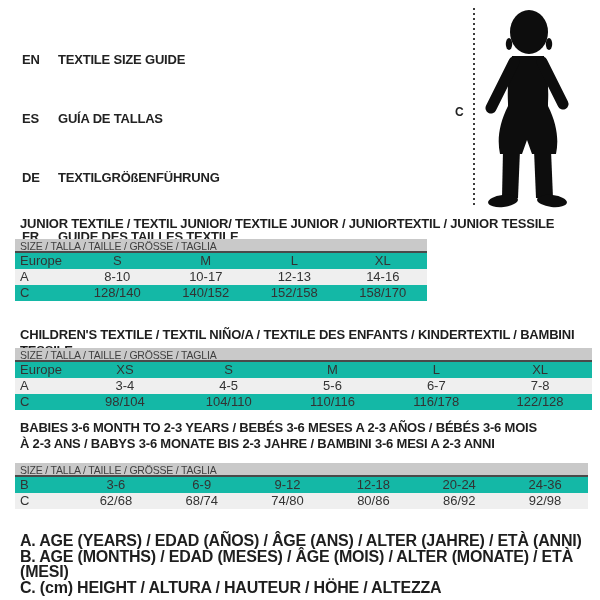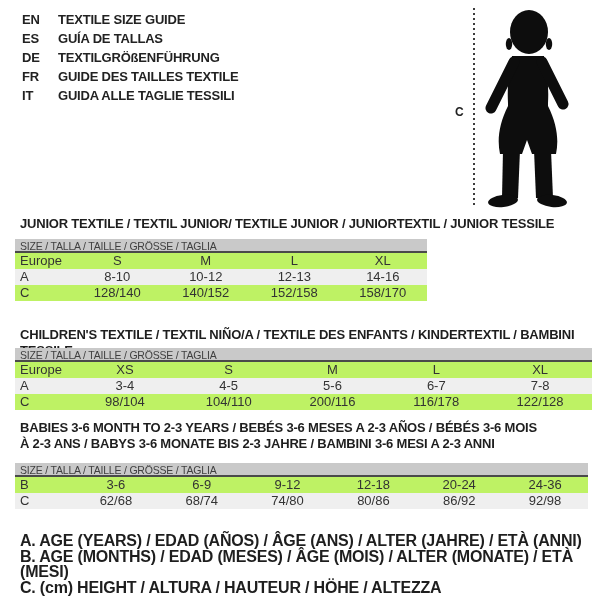--- a/index.html
+++ b/index.html
@@ -2,37 +2,37 @@
 <html><head>
 <meta charset="utf-8">
 <style>
   html,body{margin:0;padding:0;}
   body{width:600px;height:600px;background:#ffffff;position:relative;overflow:hidden;
        font-family:"Liberation Sans", sans-serif;color:#333;}
   .abs{position:absolute;}
 
   
   .lang-list{left:22px;top:10px;font-size:13px;font-weight:bold;letter-spacing:-0.2px;color:#222;}
-  .lang-row{display:flex;line-height:19px;}
+  .lang-row{display:flex;line-height:19px;margin-top:40px;}
   .lang-code{width:36px;}
 
   
   .dotline{left:473px;top:8px;width:2px;height:200px;
            background:repeating-linear-gradient(#3c3c3c 0 2px, transparent 2px 5px);}
   .c-label{left:455px;top:105px;font-size:12px;font-weight:bold;color:#222;}
   .baby-svg{left:478px;top:8px;}
 
   
   .sec-title{font-size:13px;font-weight:bold;letter-spacing:-0.2px;color:#1e1e1e;line-height:16px;}
   .t1-title{left:20px;top:216px;}
   .t2-title{left:20px;top:327px;}
   .t3-title{left:20px;top:420px;width:528px;}
 
   
-  .size-table{background:#bef264;}
+  .size-table{background:#14b8a6;}
   .t1{left:15px;top:239px;width:412px;}
   .t2{left:15px;top:348px;width:577px;}
   .t3{left:15px;top:463px;width:573px;}
   .t-head{height:14px;background:#c9c9c9;border-bottom:2px solid #4a4a4a;
           font-size:10.5px;color:#3f3f3f;line-height:14px;padding-left:5px;
           letter-spacing:-0.2px;box-sizing:border-box;}
   .t-row{display:flex;height:16px;line-height:16px;font-size:13px;color:#333;}
   .t-row.alt{background:#efefef;}
   .t-label{width:58px;padding-left:5px;box-sizing:border-box;}
   .t-cell{flex:1;text-align:center;}
@@ -92,21 +92,21 @@
       <div class="t-row">
         <div class="t-label">Europe</div>
         <div class="t-cell">S</div>
         <div class="t-cell">M</div>
         <div class="t-cell">L</div>
         <div class="t-cell">XL</div>
       </div>
       <div class="t-row alt">
         <div class="t-label">A</div>
         <div class="t-cell">8-10</div>
-        <div class="t-cell">10-12</div>
+        <div class="t-cell">10-17</div>
         <div class="t-cell">12-13</div>
         <div class="t-cell">14-16</div>
       </div>
       <div class="t-row">
         <div class="t-label">C</div>
         <div class="t-cell">128/140</div>
         <div class="t-cell">140/152</div>
         <div class="t-cell">152/158</div>
         <div class="t-cell">158/170</div>
       </div>
@@ -130,21 +130,21 @@
         <div class="t-cell">3-4</div>
         <div class="t-cell">4-5</div>
         <div class="t-cell">5-6</div>
         <div class="t-cell">6-7</div>
         <div class="t-cell">7-8</div>
       </div>
       <div class="t-row">
         <div class="t-label">C</div>
         <div class="t-cell">98/104</div>
         <div class="t-cell">104/110</div>
-        <div class="t-cell">200/116</div>
+        <div class="t-cell">110/116</div>
         <div class="t-cell">116/178</div>
         <div class="t-cell">122/128</div>
       </div>
     </div>
 </div>
 
 <div class="abs sec-title t3-title">BABIES 3-6 MONTH TO 2-3 YEARS / BEBÉS 3-6 MESES A 2-3 AÑOS / BÉBÉS 3-6 MOIS À 2-3 ANS / BABYS 3-6 MONATE BIS 2-3 JAHRE / BAMBINI 3-6 MESI A 2-3 ANNI</div>
 <div class="abs size-table t3">
   <div class="t-head">SIZE / TALLA / TAILLE / GRÖSSE / TAGLIA</div>
   <div class="t-body">

